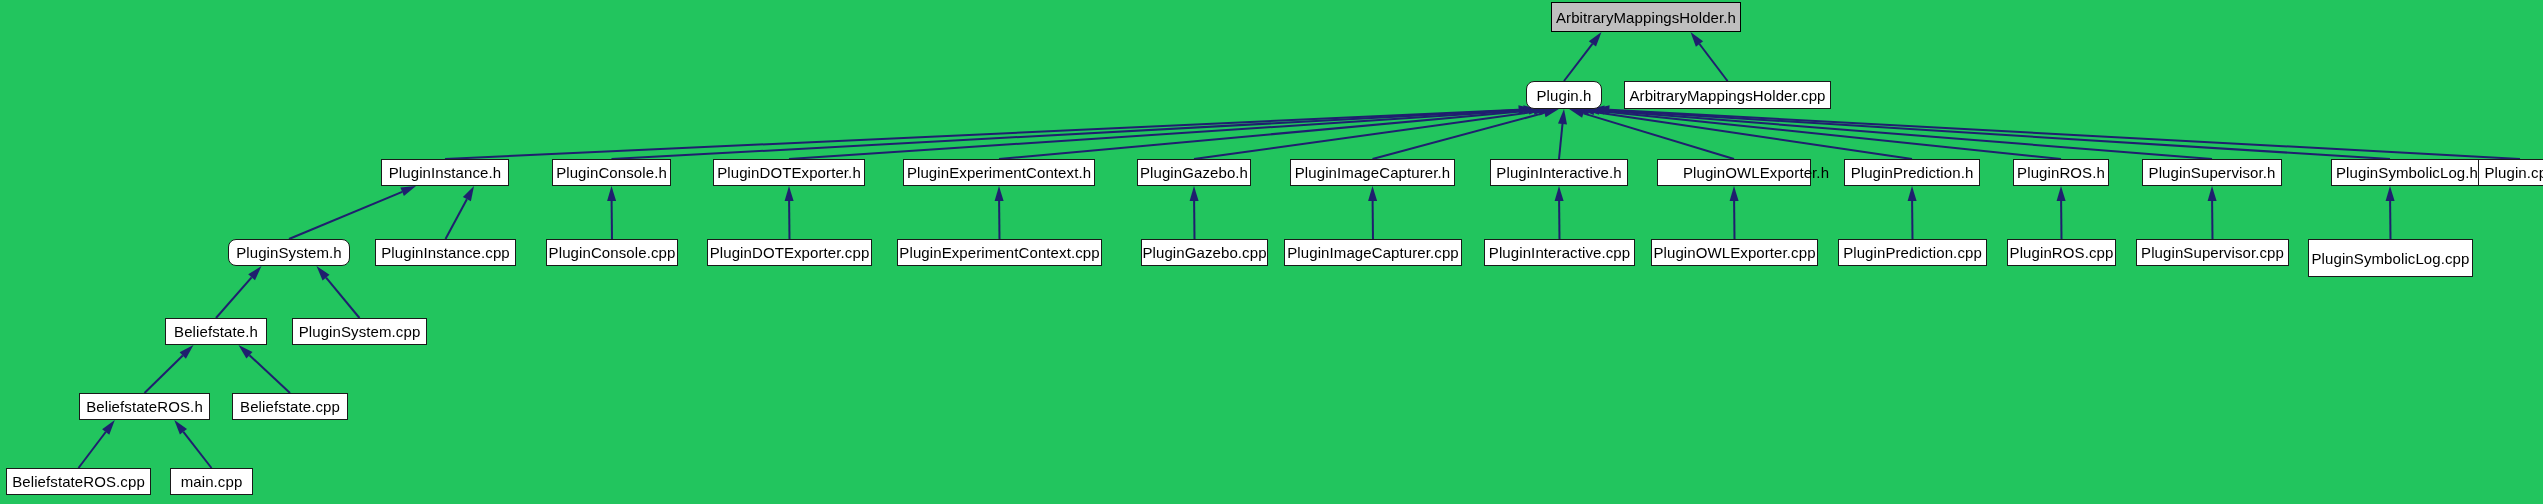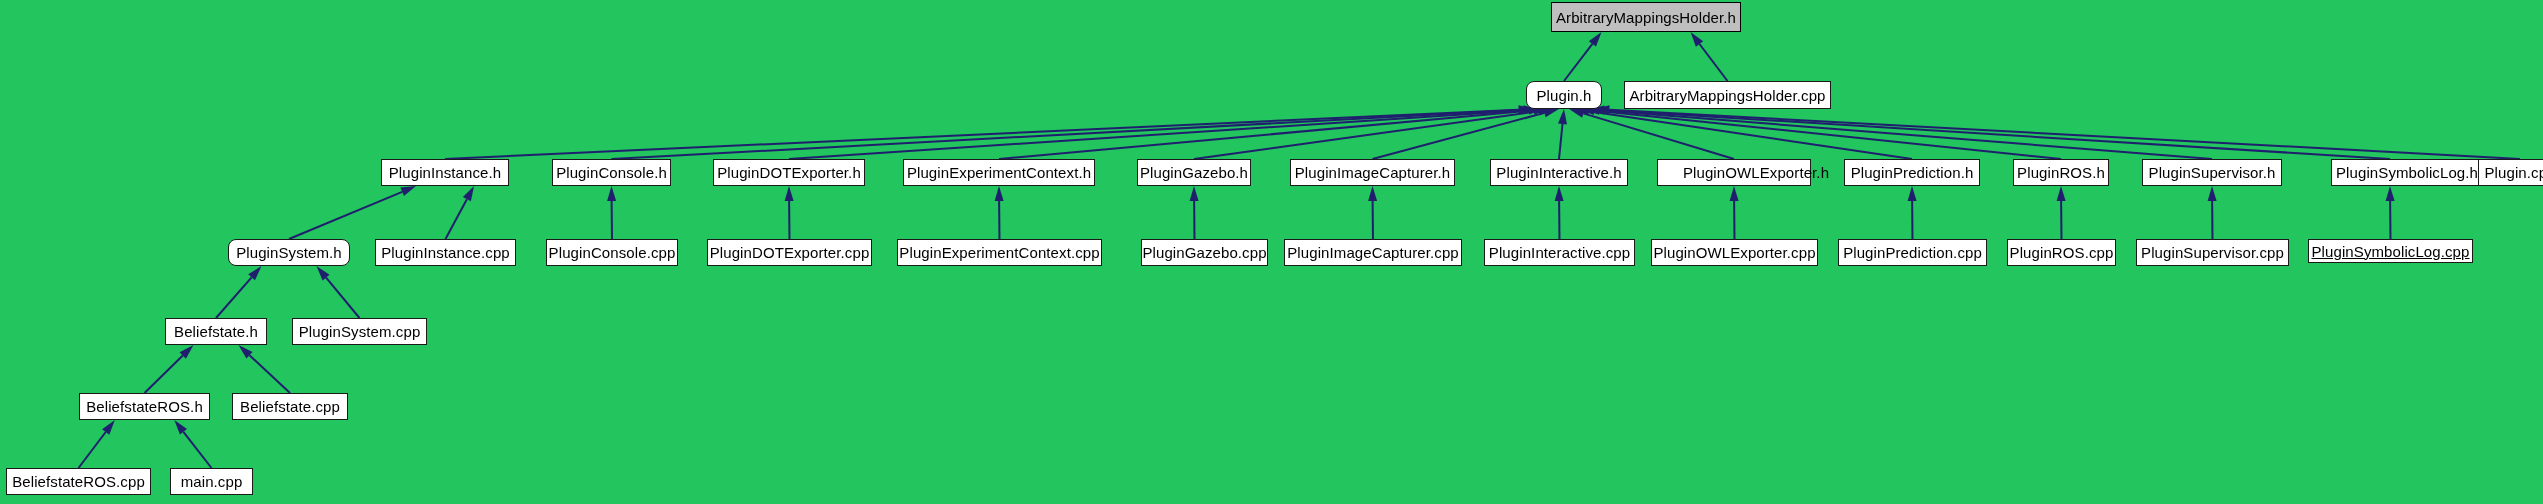--- a/index.html
+++ b/index.html
@@ -206,21 +206,21 @@
       </div>
       <div class="node" style="left: 1838px; top: 239px; width: 149px; height: 27px;">
         <span class="node-label">PluginPrediction.cpp</span>
       </div>
       <div class="node" style="left: 2007px; top: 239px; width: 109px; height: 27px;">
         <span class="node-label">PluginROS.cpp</span>
       </div>
       <div class="node" style="left: 2136px; top: 239px; width: 153px; height: 27px;">
         <span class="node-label">PluginSupervisor.cpp</span>
       </div>
-      <div class="node" style="left: 2308px; top: 239px; width: 165px; height: 24px; text-decoration: underline;">
+      <div class="node" style="left: 2308px; top: 239px; width: 165px; height: 38px;">
         <span class="node-label">PluginSymbolicLog.cpp</span>
       </div>
       <div class="node" style="left: 165px; top: 318px; width: 102px; height: 27px;">
         <span class="node-label">Beliefstate.h</span>
       </div>
       <div class="node" style="left: 292px; top: 318px; width: 135px; height: 27px;">
         <span class="node-label">PluginSystem.cpp</span>
       </div>
       <div class="node" style="left: 79px; top: 393px; width: 131px; height: 27px;">
         <span class="node-label">BeliefstateROS.h</span>

